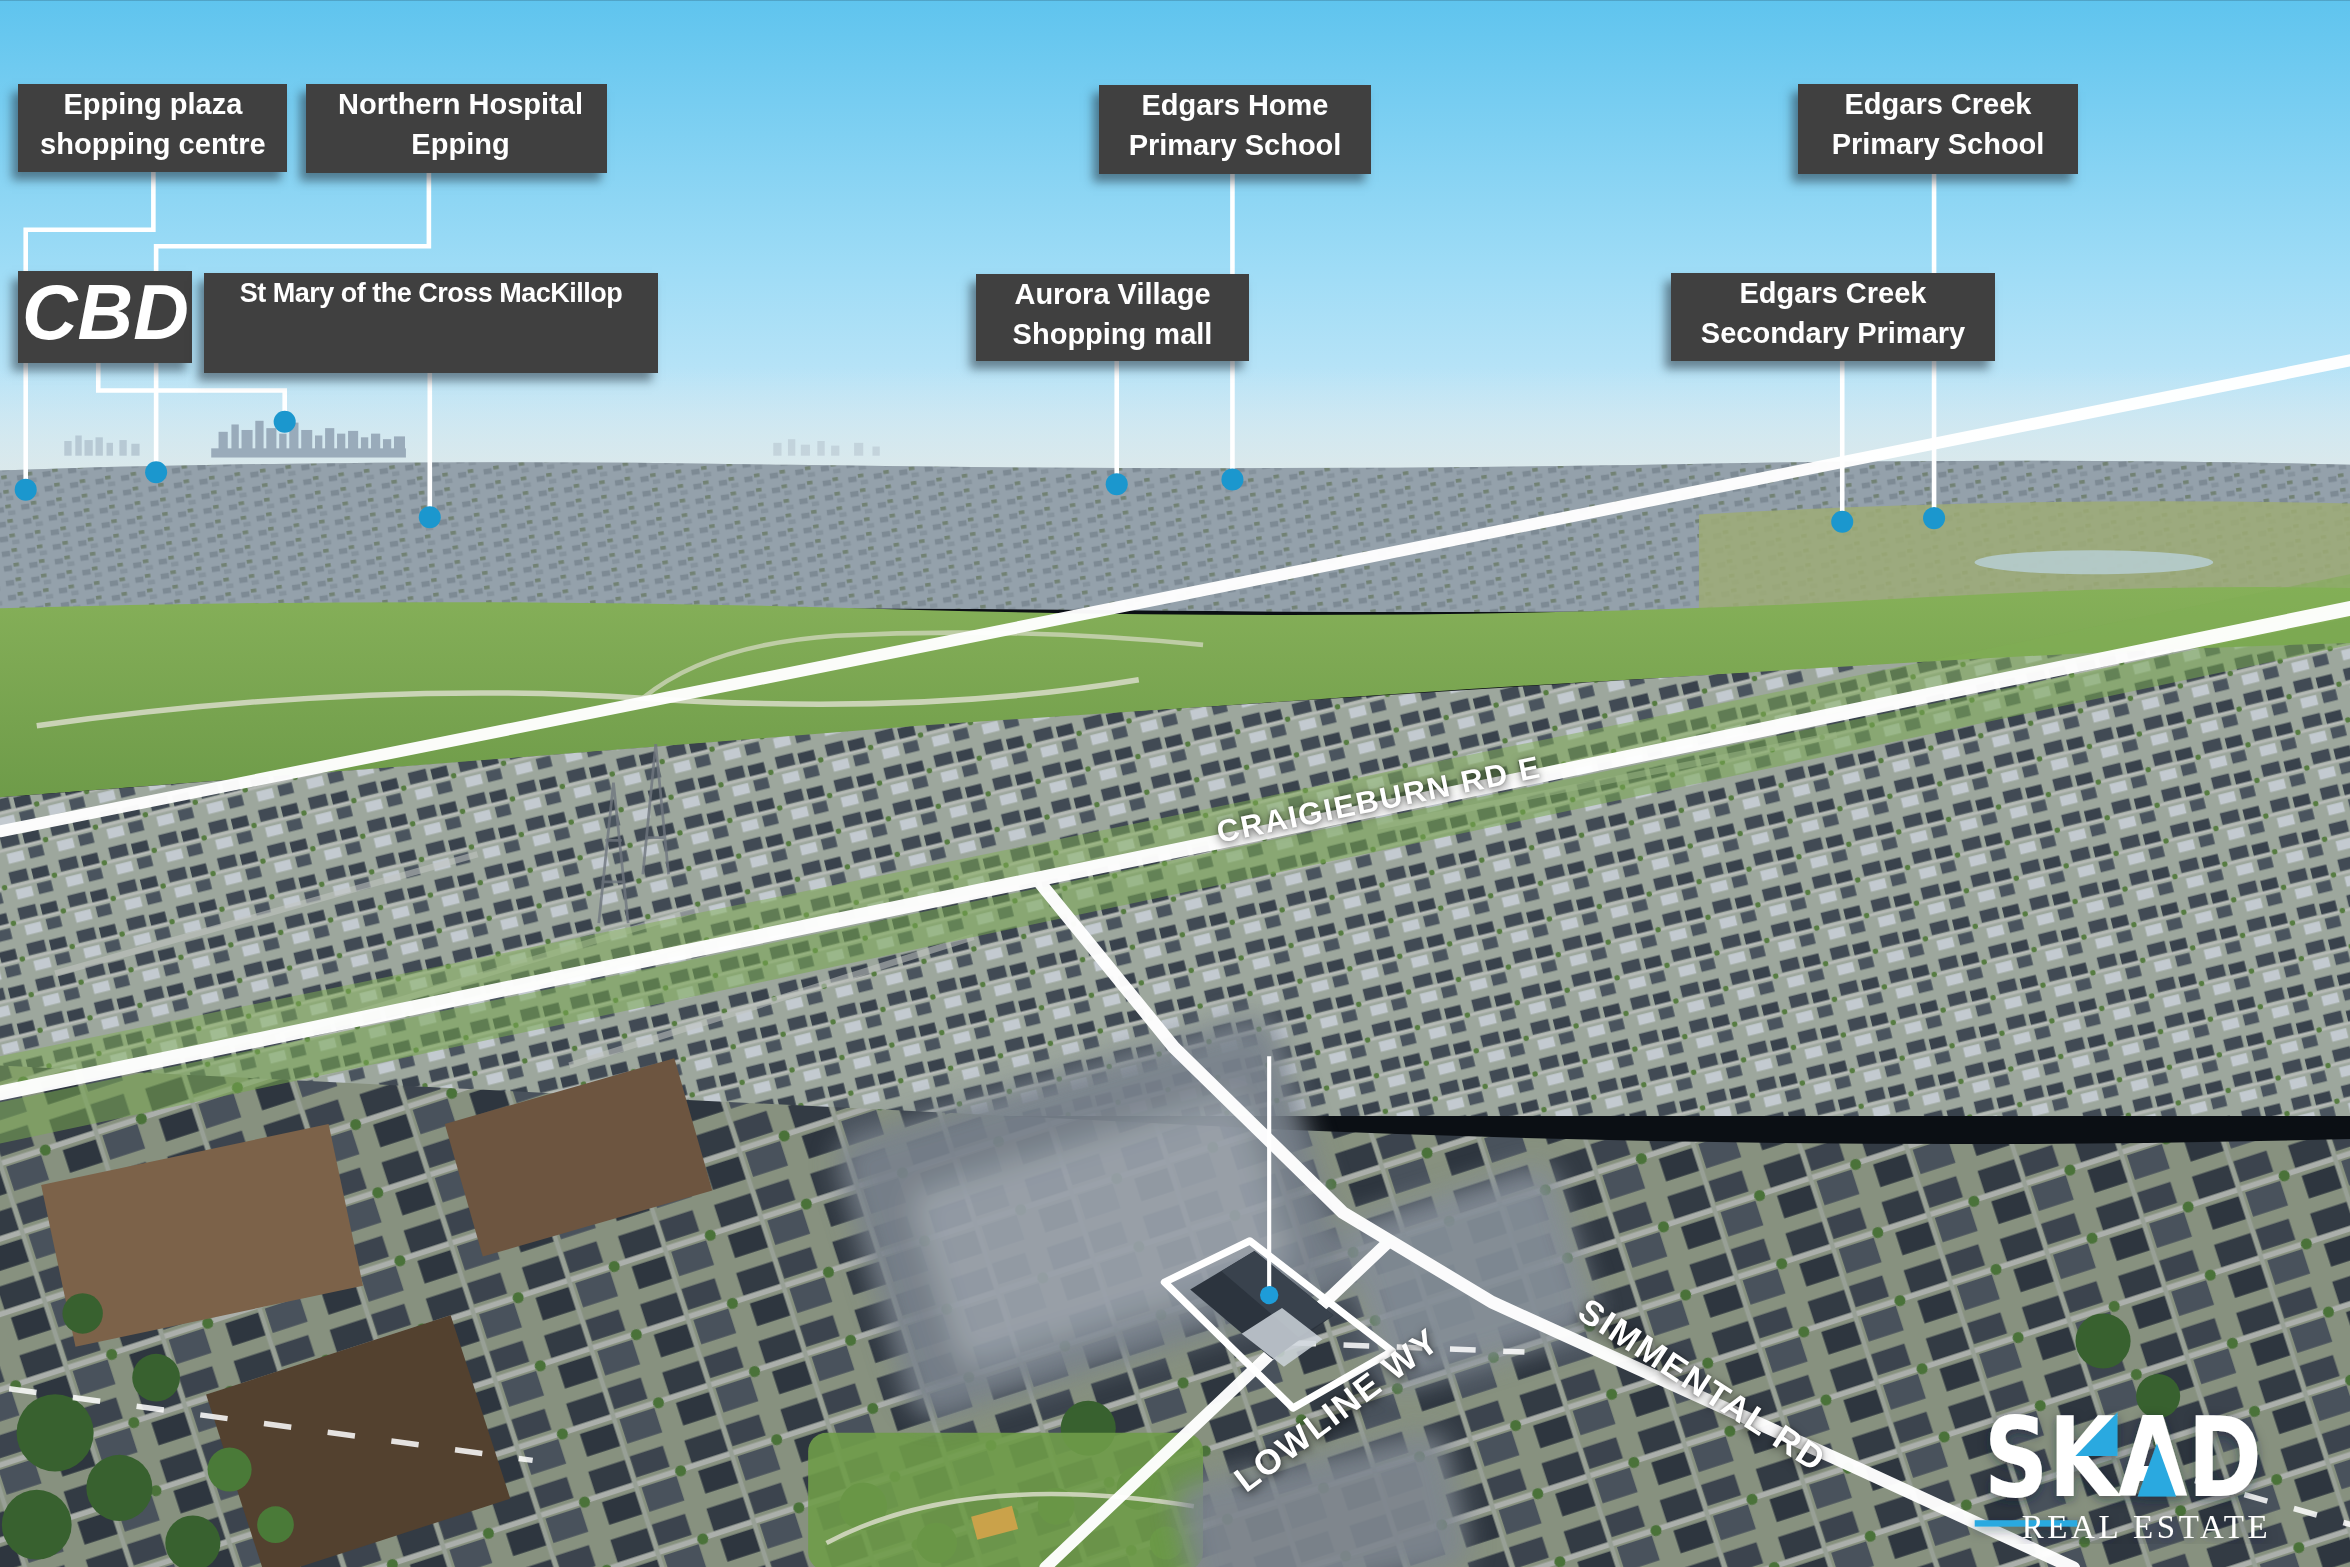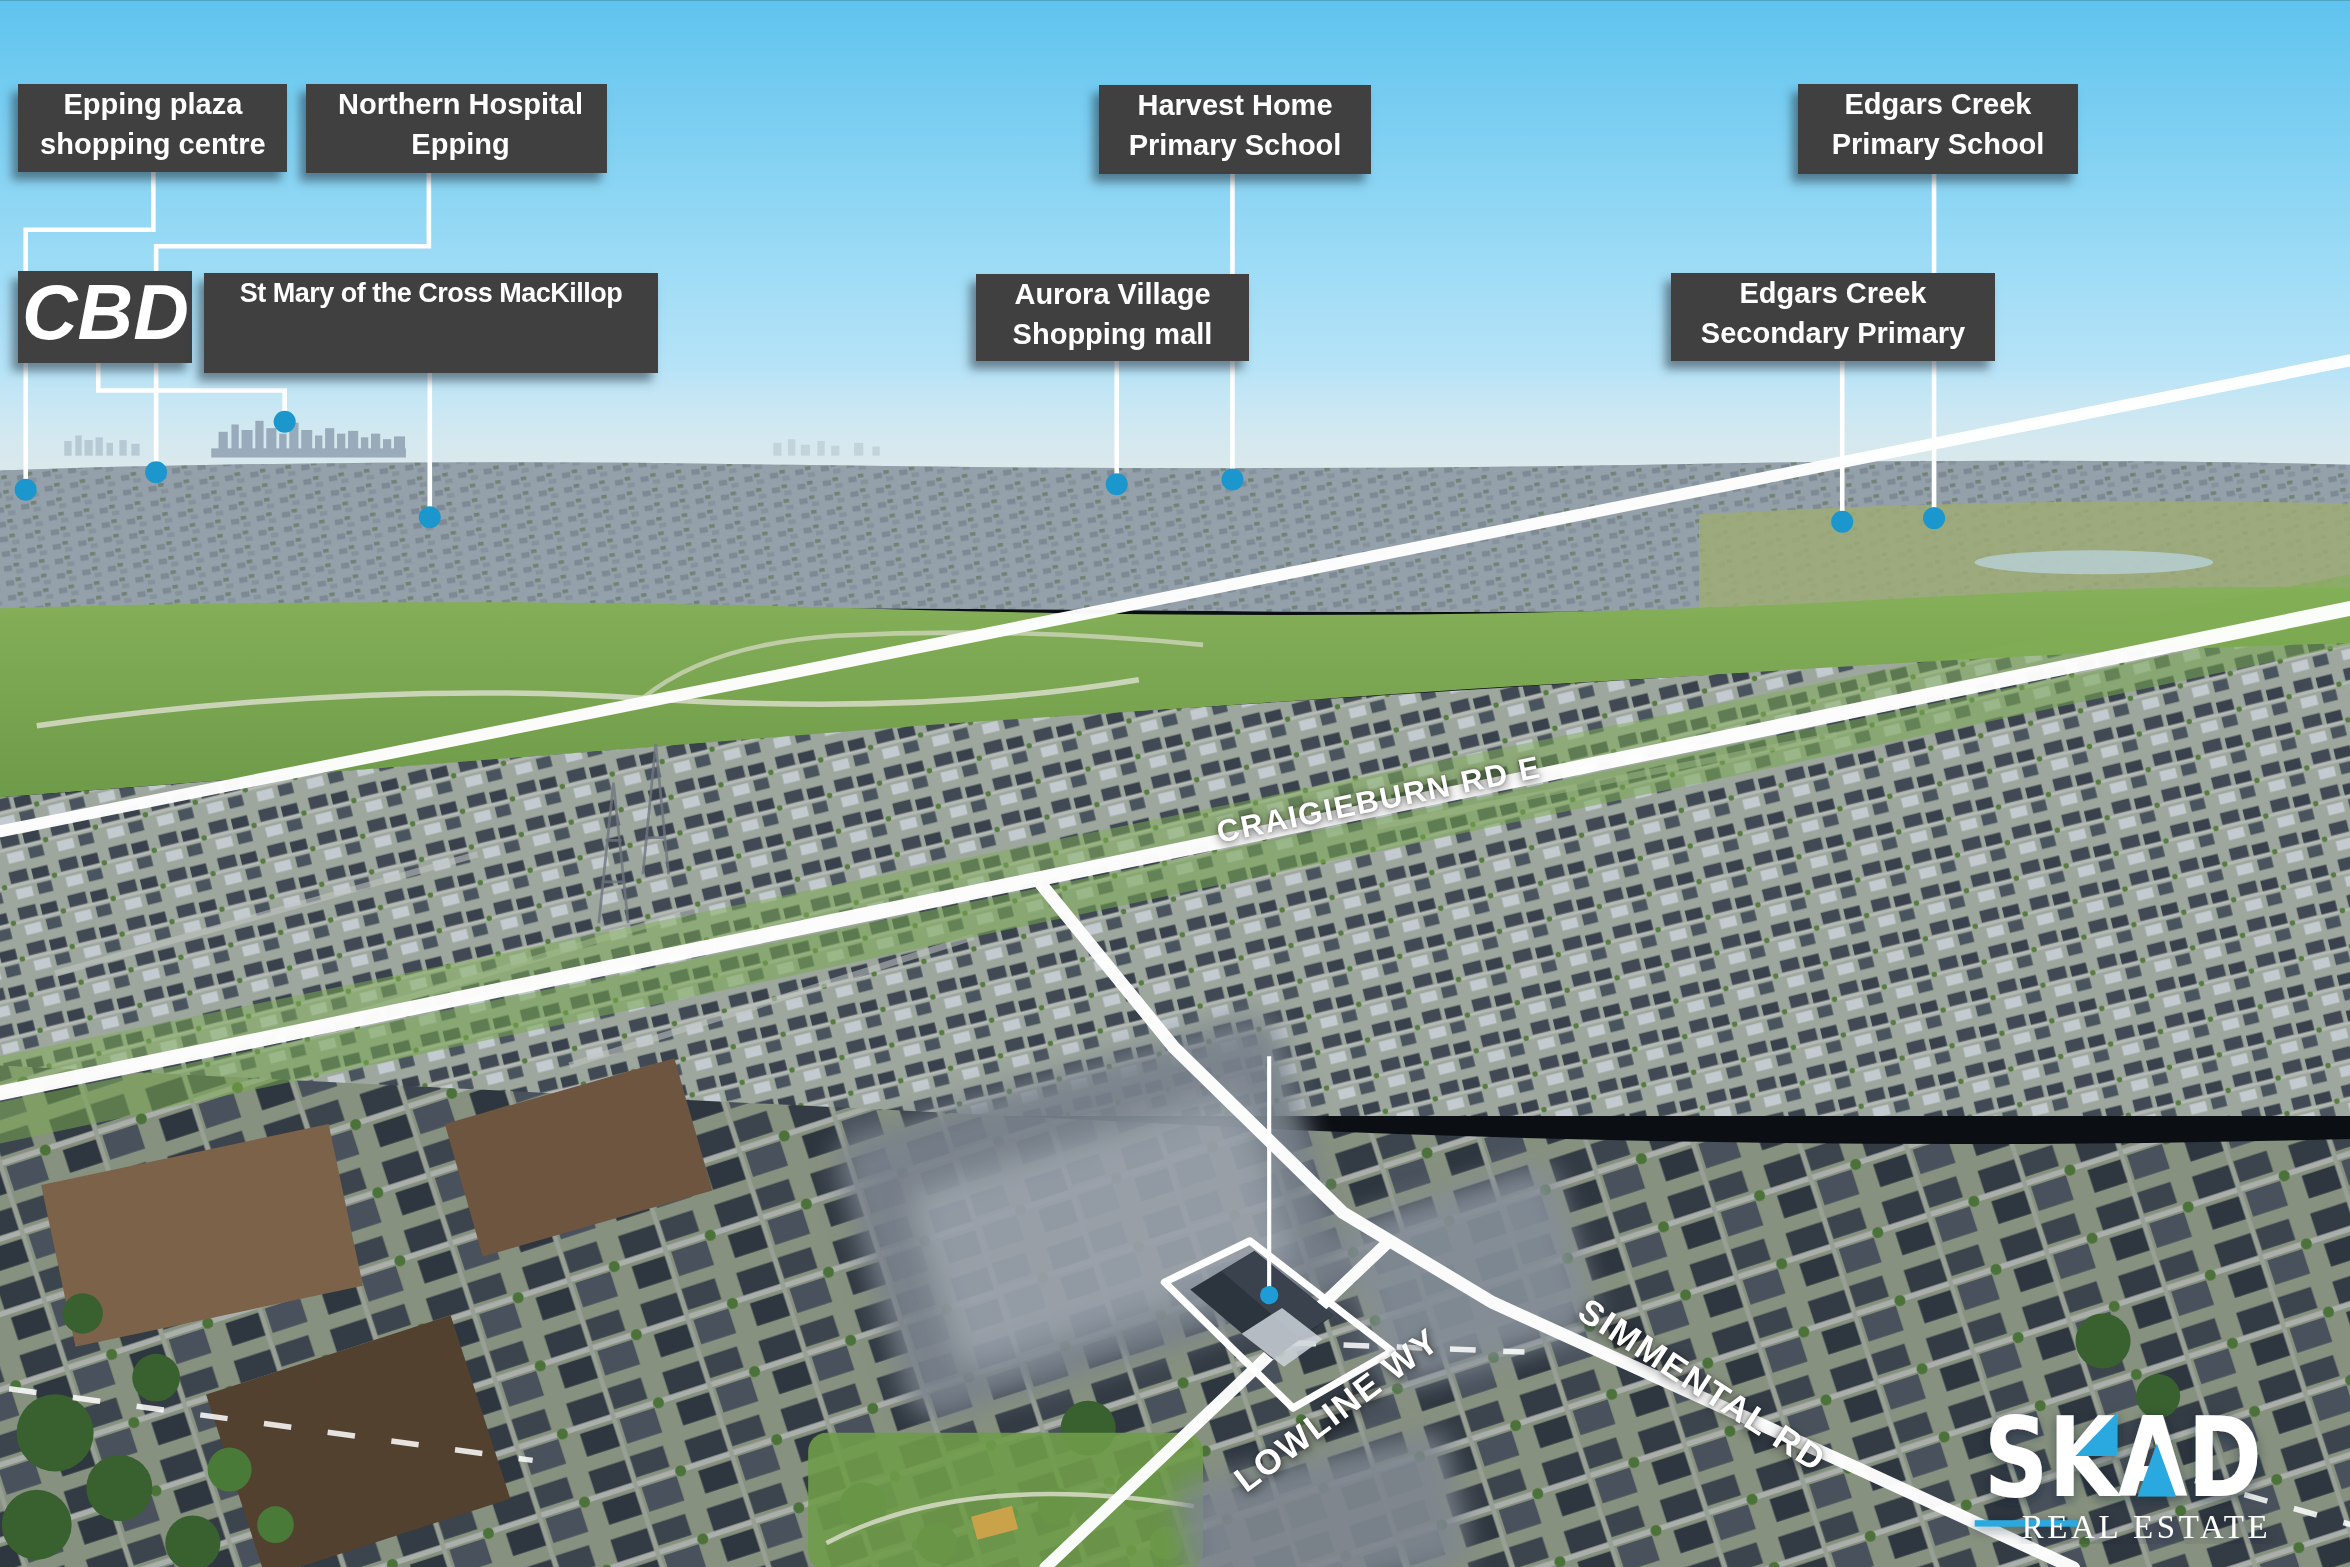--- a/index.html
+++ b/index.html
@@ -243,21 +243,21 @@
     <span class="l">Northern Hospital</span>
     <span class="l">Epping</span>
   </div>
   <div class="box cbd" style="left:18.4px;top:271px;width:174px;height:92px;font-style:italic;">
     <span class="l">CBD</span>
   </div>
   <div class="box stmary" style="left:204px;top:273px;width:454px;height:100px;">
     <span class="l">St Mary of the Cross MacKillop</span>
   </div>
   <div class="box" style="left:1099px;top:85px;width:272px;height:89px;">
-    <span class="l">Harvest Home</span>
+    <span class="l">Edgars Home</span>
     <span class="l">Primary School</span>
   </div>
   <div class="box" style="left:976px;top:274px;width:273px;height:87px;">
     <span class="l">Aurora Village</span>
     <span class="l">Shopping mall</span>
   </div>
   <div class="box" style="left:1798px;top:84px;width:280px;height:90px;">
     <span class="l">Edgars Creek</span>
     <span class="l">Primary School</span>
   </div>

